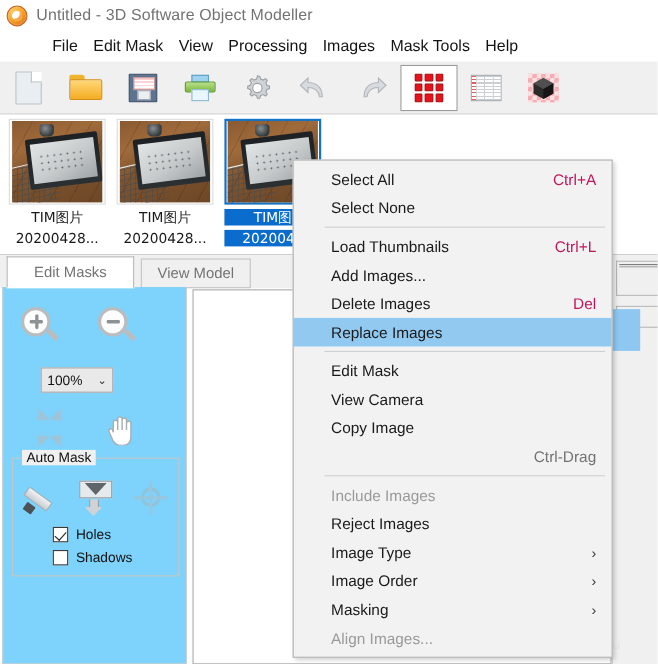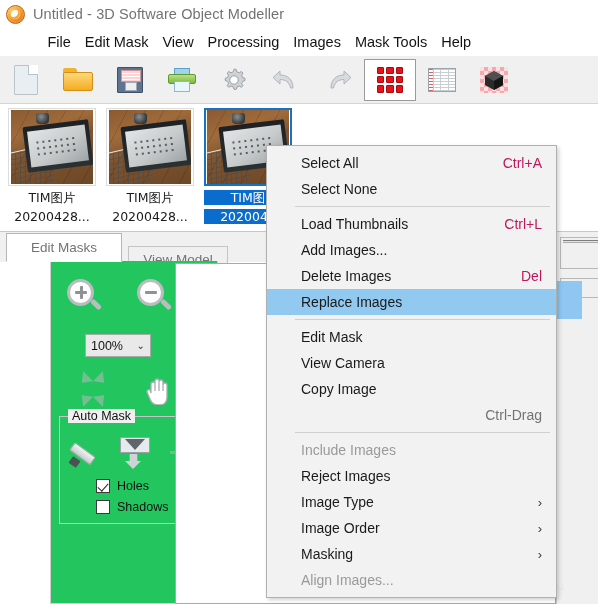--- a/index.html
+++ b/index.html
@@ -201,27 +201,27 @@
     display: flex; align-items: center; justify-content: center;
     font-size: 13.5px; color: #737373; cursor: default;
     border: 1px solid #b6b6b6;
   }
   .tab.active {
     left: 6px; width: 116px; top: 1px; height: 29px;
     background: #ffffff; border-bottom-color: #ffffff; z-index: 3;
   }
   .tab.inactive {
     left: 128px; width: 100px;
-    background: #f0f0f0; border-color: #c4c4c4; margin-top: 11px;
+    background: #f0f0f0; border-color: #c4c4c4;
   }
 
   
   .leftpanel {
     position: absolute; left: 2px; top: 261px; width: 168px; height: 343px;
-    background: #22c55e; border: 1px solid #cfcfcf; border-top: none; margin-left: 48px;
+    background: #7dd3fc; border: 1px solid #cfcfcf; border-top: none;
   }
   .zoomrow { position: absolute; left: 14px; top: 16px; display: flex; gap: 30px; }
   .mag { width: 40px; height: 40px; position: relative; }
   .mag .lens {
     position:absolute; left:2px; top:2px; width:27px; height:27px; border-radius:50%;
     border: 3px solid #b9bdc0; background: #fdfdfd;
   }
   .mag .handle {
     position:absolute; left:25px; top:25px; width:12px; height:5px; border-radius:2px;
     background:#b9bdc0; transform: rotate(45deg);

